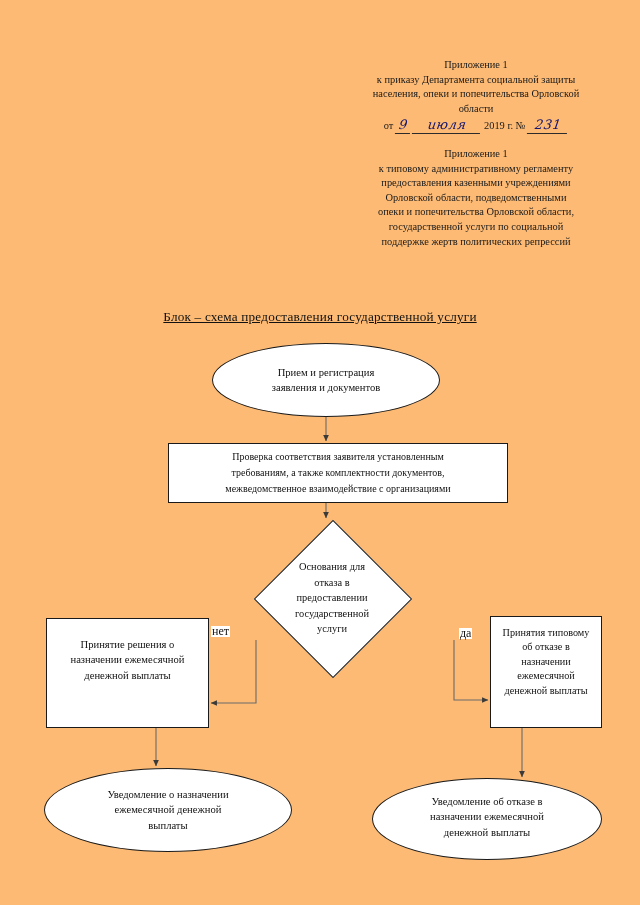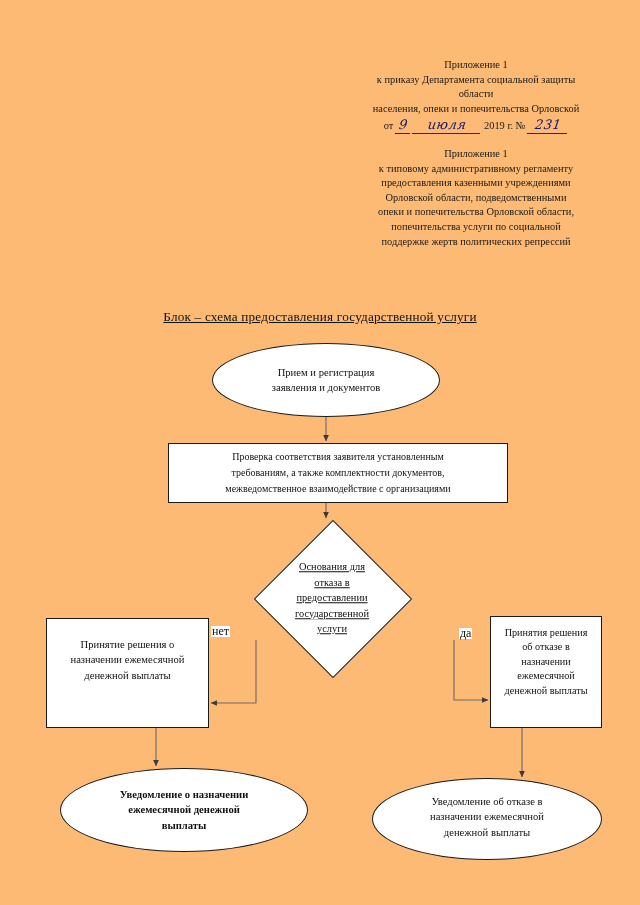--- a/index.html
+++ b/index.html
@@ -105,21 +105,21 @@
   }
   .rect {
     border: 1.3px solid #1a1a1a;
     background: #ffffff;
   }
 
   #node-start   { left: 212px; top: 343px; width: 228px; height: 74px; justify-content: center; }
   #node-check   { left: 168px; top: 443px; width: 340px; height: 60px; }
   #node-left    { left: 46px;  top: 618px; width: 163px; height: 110px; }
   #node-right   { left: 490px; top: 616px; width: 112px; height: 112px; }
-  #node-end-left  { left: 60px;  top: 768px; width: 248px; height: 84px; font-weight: bold; }
+  #node-end-left  { left: 44px;  top: 768px; width: 248px; height: 84px; }
   #node-end-right { left: 372px; top: 778px; width: 230px; height: 82px; }
 
   #node-check .node-text { font-size: 10px; line-height: 16px; }
   #node-left .node-text  { padding-bottom: 26px; }
   #node-right .node-text { font-size: 10.2px; line-height: 14.5px; padding-bottom: 20px; }
   #node-end-right .node-text { padding-bottom: 4px; }
 
   
   #node-decision {
     position: absolute;
@@ -145,21 +145,20 @@
     left: 50%;
     top: 50%;
     width: 120px;
     margin-left: -60px;
     transform: translateY(-50%);
     text-align: center;
     font-size: 10.4px;
     line-height: 15.5px;
     white-space: pre-line;
     color: #111111;
-    text-decoration: underline;
   }
 
   
   .branch-label {
     position: absolute;
     font-size: 12px;
     line-height: 11px;
     color: #111111;
     background: #ffffff;
     padding: 0 1px;
@@ -178,39 +177,39 @@
   }
 </style>
 </head>
 <body>
 
 <div id="page">
 
   <div class="header-block" id="appendix-order">
     <span class="hdr-line">Приложение 1</span>
     <span class="hdr-line">к приказу Департамента социальной защиты</span>
+    <span class="hdr-line">населения, опеки и попечительства Орловской</span>
     <span class="hdr-line">области</span>
-    <span class="hdr-line">населения, опеки и попечительства Орловской</span>
     <span id="order-date-line">
       <span>от</span>
       <span class="hand">9</span>
       <span class="hand" style="min-width:62px;">июля</span>
       <span>2019 г.</span>
       <span>№</span>
       <span class="hand" style="min-width:34px;">231</span>
     </span>
   </div>
 
   <div class="header-block" id="appendix-reg">
     <span class="hdr-line">Приложение 1</span>
     <span class="hdr-line">к типовому административному регламенту</span>
     <span class="hdr-line">предоставления казенными учреждениями</span>
     <span class="hdr-line">Орловской области, подведомственными</span>
     <span class="hdr-line">опеки и попечительства Орловской области,</span>
-    <span class="hdr-line">попечительства услуги по социальной</span>
+    <span class="hdr-line">государственной услуги по социальной</span>
     <span class="hdr-line">поддержке жертв политических репрессий</span>
   </div>
 
   <div id="chart-title">Блок – схема предоставления государственной услуги</div>
 
   <div id="flow">
 
     <svg id="connectors" viewBox="0 0 640 905" width="640" height="905" xmlns="http://www.w3.org/2000/svg">
       <defs>
         <marker id="arrowhead" markerWidth="7" markerHeight="7" refX="5.4" refY="3" orient="auto">
@@ -256,21 +255,21 @@
     <span class="branch-label" id="label-no">нет</span>
     <span class="branch-label" id="label-yes">да</span>
 
     <div class="node rect" id="node-left">
       <span class="node-text">Принятие решения о
 назначении ежемесячной
 денежной выплаты</span>
     </div>
 
     <div class="node rect" id="node-right">
-      <span class="node-text">Принятия решения
+      <span class="node-text">Принятия типовому
 об отказе в
 назначении
 ежемесячной
 денежной выплаты</span>
     </div>
 
     <div class="node ellipse" id="node-end-left">
       <span class="node-text">Уведомление о назначении
 ежемесячной денежной
 выплаты</span>

